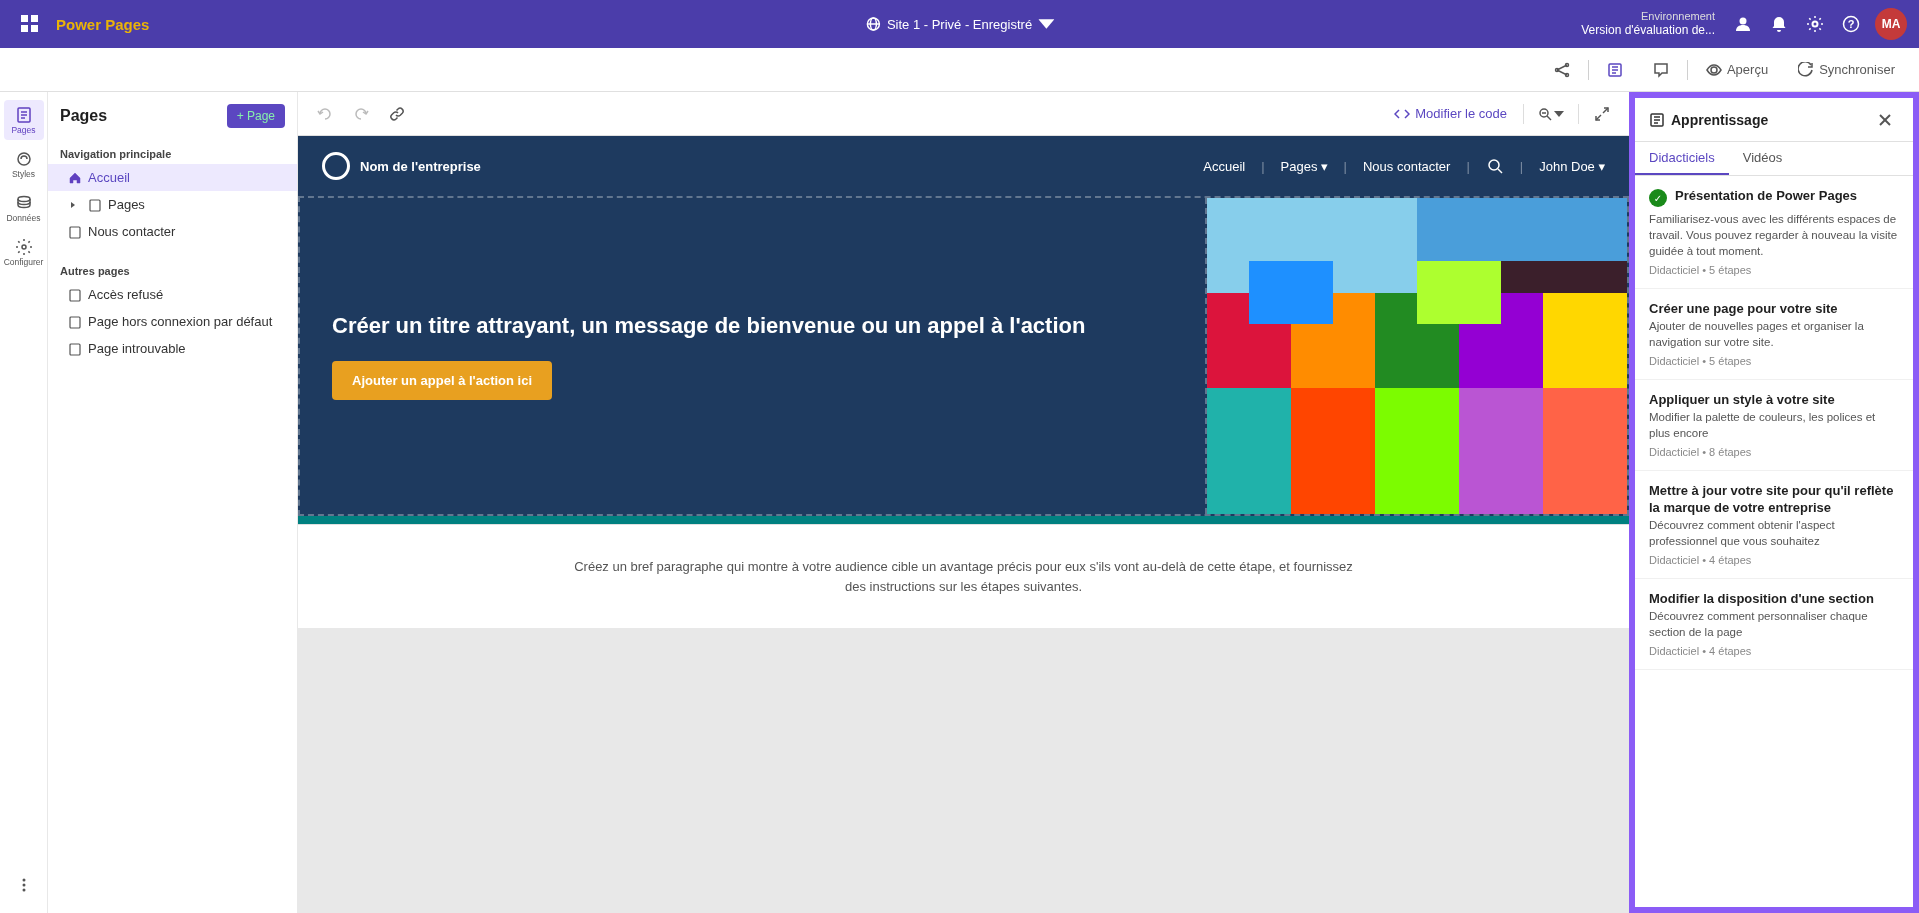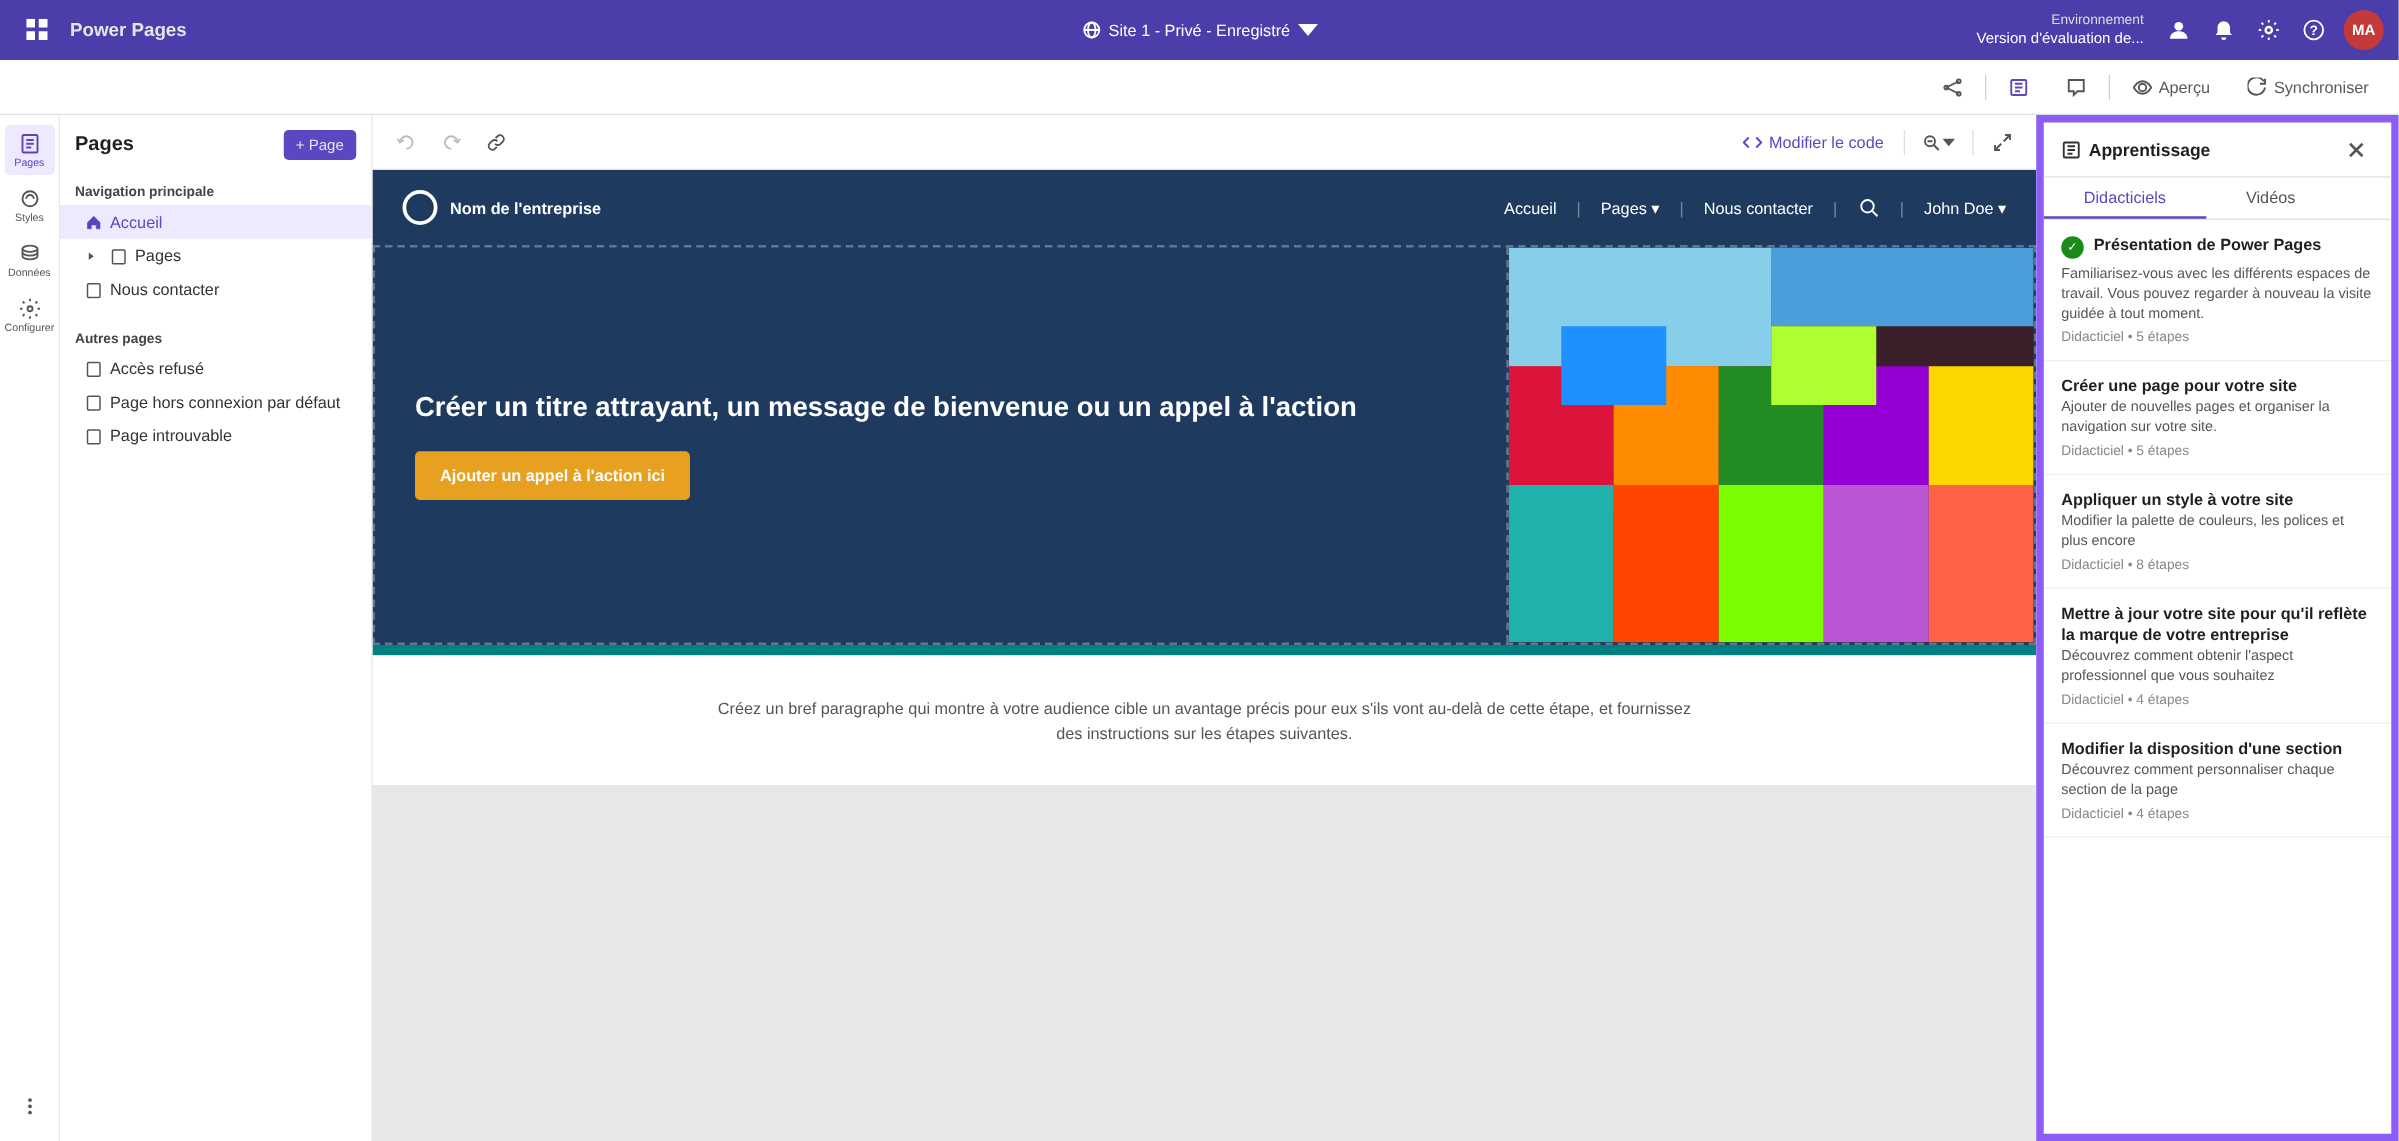--- a/index.html
+++ b/index.html
@@ -13,21 +13,21 @@
       align-items: center;
       padding: 0 12px;
       color: white;
       position: relative;
     }
     .top-bar-apps {
       width: 36px; height: 36px; display: flex; align-items: center; justify-content: center; cursor: pointer;
     }
     .top-bar-apps svg { width: 18px; height: 18px; fill: white; }
     .top-bar-title {
-      font-size: 15px; font-weight: 600; color: #e5e5e5; margin-left: 8px;
+      font-size: 15px; font-weight: 600; color: #eab308; margin-left: 8px;
     }
     .top-bar-center {
       position: absolute; left: 50%; transform: translateX(-50%);
       display: flex; align-items: center; gap: 6px; font-size: 13px; color: white;
     }
     .top-bar-center svg { width: 16px; height: 16px; fill: white; }
     .top-bar-right {
       margin-left: auto; display: flex; align-items: center; gap: 4px;
     }
     .env-info { text-align: right; margin-right: 8px; font-size: 11px; color: #ddd; line-height: 1.3; }
@@ -89,21 +89,21 @@
       padding: 12px 0;
       overflow-y: auto;
     }
     .pages-panel-header {
       display: flex; align-items: center; justify-content: space-between; padding: 0 12px 12px 12px;
     }
     .pages-panel-title {
       font-size: 16px; font-weight: 600; color: #1f1f1f;
     }
     .add-page-btn {
-      background: #5b47c1; color: #e5e5e5; border: none; border-radius: 4px; padding: 5px 10px; font-size: 12px; cursor: pointer; display: flex; align-items: center; gap: 4px;
+      background: #5b47c1; color: #86efac; border: none; border-radius: 4px; padding: 5px 10px; font-size: 12px; cursor: pointer; display: flex; align-items: center; gap: 4px;
     }
     .nav-section-title {
       font-size: 11px; font-weight: 600; color: #444; padding: 8px 12px 4px 12px; text-transform: none;
     }
     .nav-item {
       display: flex; align-items: center; gap: 6px; padding: 6px 12px 6px 20px; cursor: pointer; color: #333; font-size: 13px; position: relative;
     }
     .nav-item.active { background: #ede9fe; color: #5b47c1; }
     .nav-item .more-btn { margin-left: auto; opacity: 0; color: #666; }
     .nav-item .expand-icon { width: 14px; display: flex; }
@@ -176,21 +176,21 @@
       display: flex;
       flex-direction: column;
       flex-shrink: 0;
     }
     .right-panel-header {
       height: 44px; display: flex; align-items: center; justify-content: space-between; padding: 0 14px; border-bottom: 1px solid #e0e0e0;
     }
     .right-panel-title { font-size: 14px; font-weight: 600; color: #1f1f1f; display: flex; align-items: center; gap: 6px; }
     .close-panel-btn { width: 28px; height: 28px; border: none; background: transparent; cursor: pointer; display: flex; align-items: center; justify-content: center; border-radius: 4px; color: #555; }
     .panel-tabs { display: flex; border-bottom: 1px solid #e0e0e0; }
-    .panel-tab { padding: 8px 32px; font-size: 13px; cursor: pointer; color: #555; border-bottom: 2px solid transparent; }
+    .panel-tab { padding: 8px 14px; font-size: 13px; cursor: pointer; color: #555; border-bottom: 2px solid transparent; }
     .panel-tab.active { color: #5b47c1; border-bottom-color: #5b47c1; font-weight: 500; }
     .panel-content { flex: 1; overflow-y: auto; }
     .learn-item {
       padding: 12px 14px; border-bottom: 1px solid #f0f0f0; cursor: pointer;
     }
     .learn-item-header { display: flex; align-items: flex-start; gap: 8px; margin-bottom: 4px; }
     .learn-item-title { font-size: 13px; font-weight: 600; color: #1f1f1f; line-height: 1.3; }
     .learn-item-desc { font-size: 11.5px; color: #555; line-height: 1.4; margin-bottom: 5px; }
     .learn-item-meta { font-size: 11px; color: #888; }
     .check-icon { width: 18px; height: 18px; border-radius: 50%; background: #1a8a1a; color: white; display: flex; align-items: center; justify-content: center; font-size: 10px; flex-shrink: 0; margin-top: 1px; }

